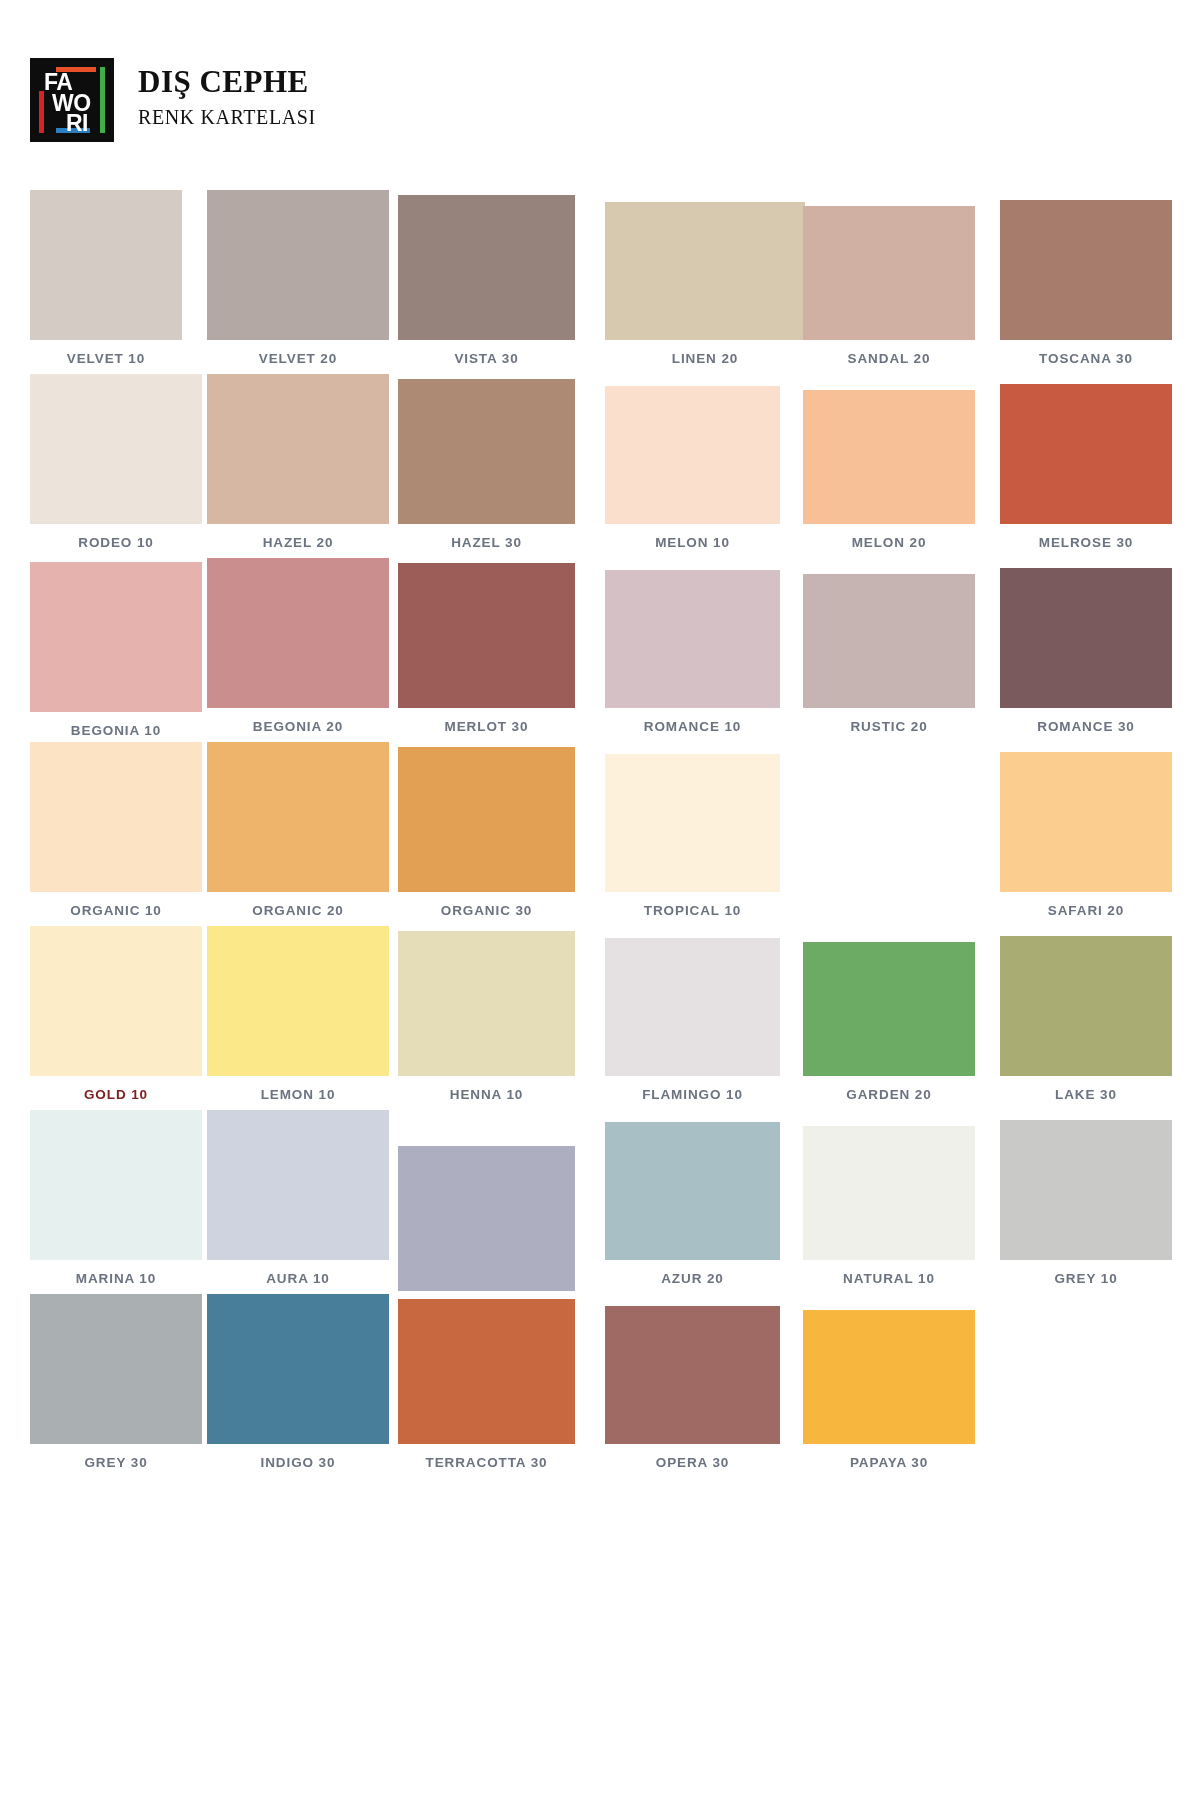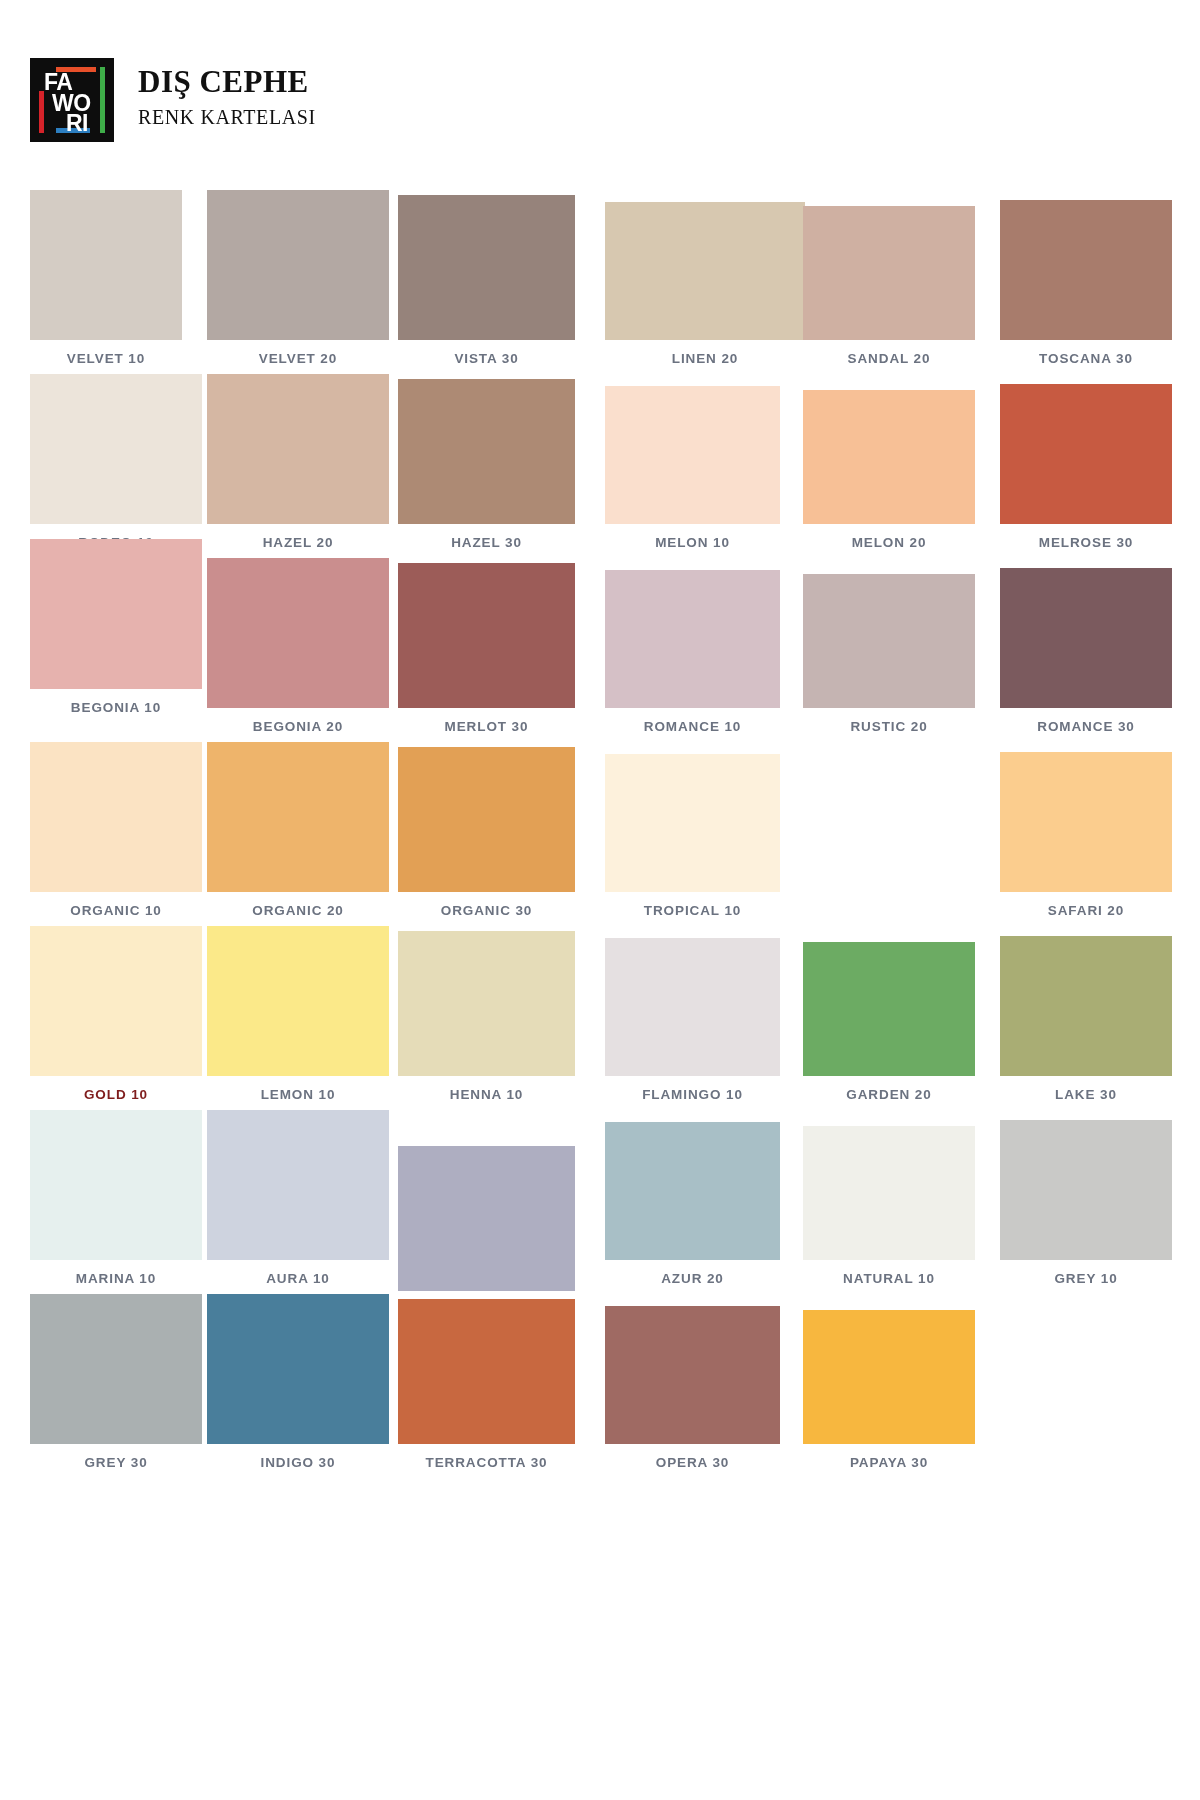--- a/index.html
+++ b/index.html
@@ -177,21 +177,21 @@
         <div class="chip-label" style="color: rgb(107, 114, 128);">MELON 10</div>
       </div>
       <div class="cell" style="left: 803px; top: 390px; width: 172px;">
         <div class="chip" title="MELON 20" style="height: 134px; background: rgb(247, 192, 150);"></div>
         <div class="chip-label" style="color: rgb(107, 114, 128);">MELON 20</div>
       </div>
       <div class="cell" style="left: 1000px; top: 384px; width: 172px;">
         <div class="chip" title="MELROSE 30" style="height: 140px; background: rgb(199, 90, 65);"></div>
         <div class="chip-label" style="color: rgb(107, 114, 128);">MELROSE 30</div>
       </div>
-      <div class="cell" style="left: 30px; top: 539px; width: 172px;">
+      <div class="cell" style="left: 30px; top: 562px; width: 172px;">
         <div class="chip" title="BEGONIA 10" style="height: 150px; background: rgb(230, 178, 174);"></div>
         <div class="chip-label" style="color: rgb(107, 114, 128);">BEGONIA 10</div>
       </div>
       <div class="cell" style="left: 207px; top: 558px; width: 182px;">
         <div class="chip" title="BEGONIA 20" style="height: 150px; background: rgb(202, 142, 142);"></div>
         <div class="chip-label" style="color: rgb(107, 114, 128);">BEGONIA 20</div>
       </div>
       <div class="cell" style="left: 398px; top: 563px; width: 177px;">
         <div class="chip" title="MERLOT 30" style="height: 145px; background: rgb(156, 92, 88);"></div>
         <div class="chip-label" style="color: rgb(107, 114, 128);">MERLOT 30</div>

